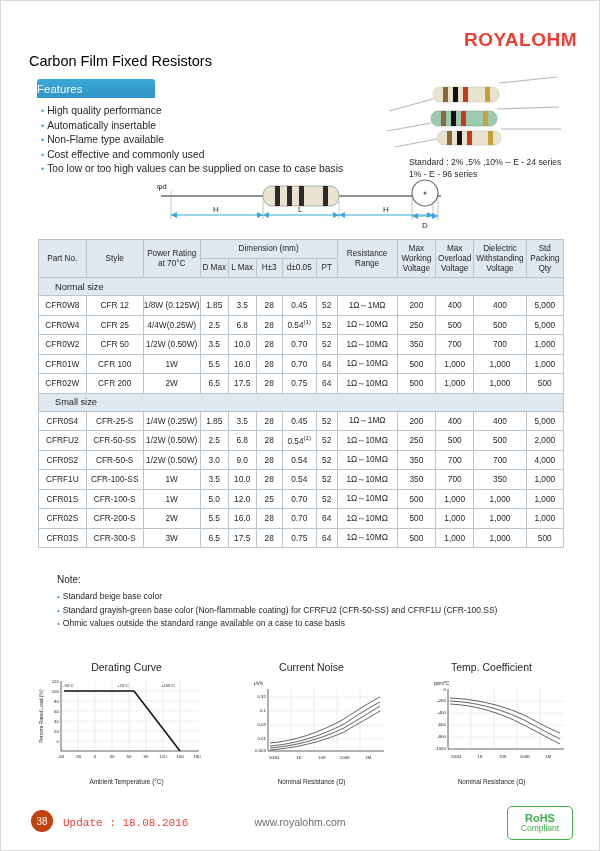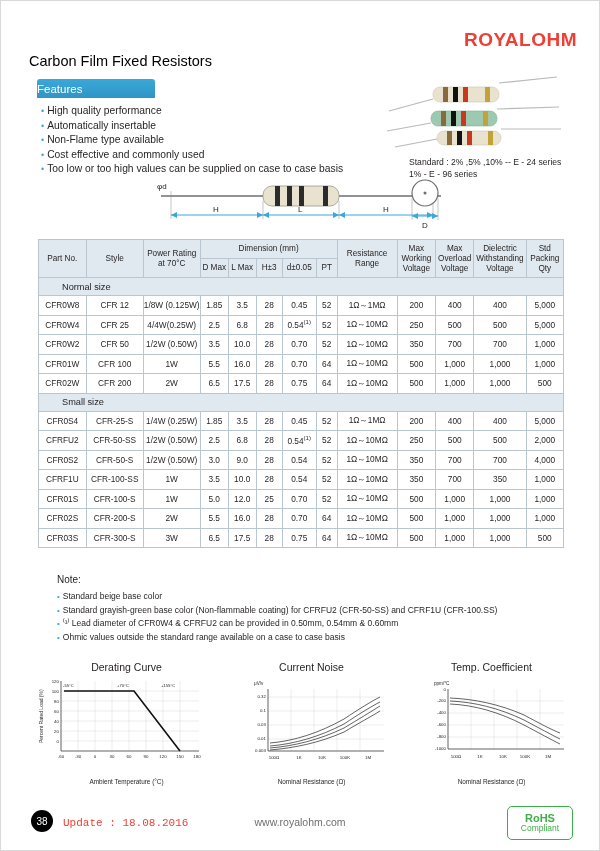--- a/index.html
+++ b/index.html
@@ -74,21 +74,21 @@
   }
   table.main thead th {
     background:#dfe9ef;
     font-size:8.2px;
     line-height:10px;
     padding:2px 1px;
   }
   table.main td.sect {
     background:#dfe9ef;
     text-align:left;
-    padding-left:23px;
+    padding-left:16px;
     font-size:9.2px;
     height:18px;
   }
   table.main tbody td { height:19.5px; }
   .sup { font-size:6px; vertical-align:super; }
 
   
   .notes { position:absolute; left:56px; top:573px; font-size:8.5px; line-height:12.8px; }
   .notes .nt-title { font-size:10px; margin-bottom:3px; }
   .notes .b { color:#3aa8d8; margin-right:3px; font-size:8px; }
@@ -97,21 +97,21 @@
   .graphs { position:absolute; left:28px; top:660px; width:545px; height:125px; }
   .gtitle { text-align:center; font-size:10.5px; }
   .g { position:absolute; top:0; width:175px; }
   .g1 { left:10px; } .g2 { left:195px; } .g3 { left:375px; }
   .gcap { font-size:6.4px; text-align:center; margin-top:1px; }
 
   
   .page-no {
     position:absolute; left:30px; bottom:18px;
     width:22px; height:22px; border-radius:50%;
-    background:#000000; color:#fff; font-size:10px;
+    background:#c2410c; color:#fff; font-size:10px;
     display:flex; align-items:center; justify-content:center;
   }
   .update {
     position:absolute; left:62px; bottom:21px;
     color:#ef3e33; font-size:11px;
     font-family:"Liberation Mono", monospace;
   }
   .www {
     position:absolute; left:0; right:0; bottom:22px;
     text-align:center; color:#6d6e71; font-size:10.5px;
@@ -443,21 +443,20 @@
         <td>1,000</td>
         <td>500</td>
       </tr>
     </tbody>
   </table>
 
   <div class="notes">
     <div class="nt-title">Note:</div>
     <div><span class="b">•</span><span>Standard beige base color</span></div>
     <div><span class="b">•</span><span>Standard grayish-green base color (Non-flammable coating) for CFRFU2 (CFR-50-SS) and CFRF1U (CFR-100.SS)</span></div>
-    <div><span class="b">•</span><span>⁽¹⁾ Lead diameter of CFR0W4 &amp; CFRFU2 can be provided in 0.50mm, 0.54mm &amp; 0.60mm</span></div>
     <div><span class="b">•</span><span>Ohmic values outside the standard range available on a case to case basis</span></div>
   </div>
 
   <div class="graphs">
 
     <div class="g g1">
       <div class="gtitle">Derating Curve</div>
       <svg viewBox="0 0 175 100" width="175" height="100">
         <text x="4" y="70" font-size="5" fill="#231f20" transform="rotate(-90 4,70)">Percent Rated Load (%)</text>
         <g stroke="#cfcfcf" stroke-width=".4">

